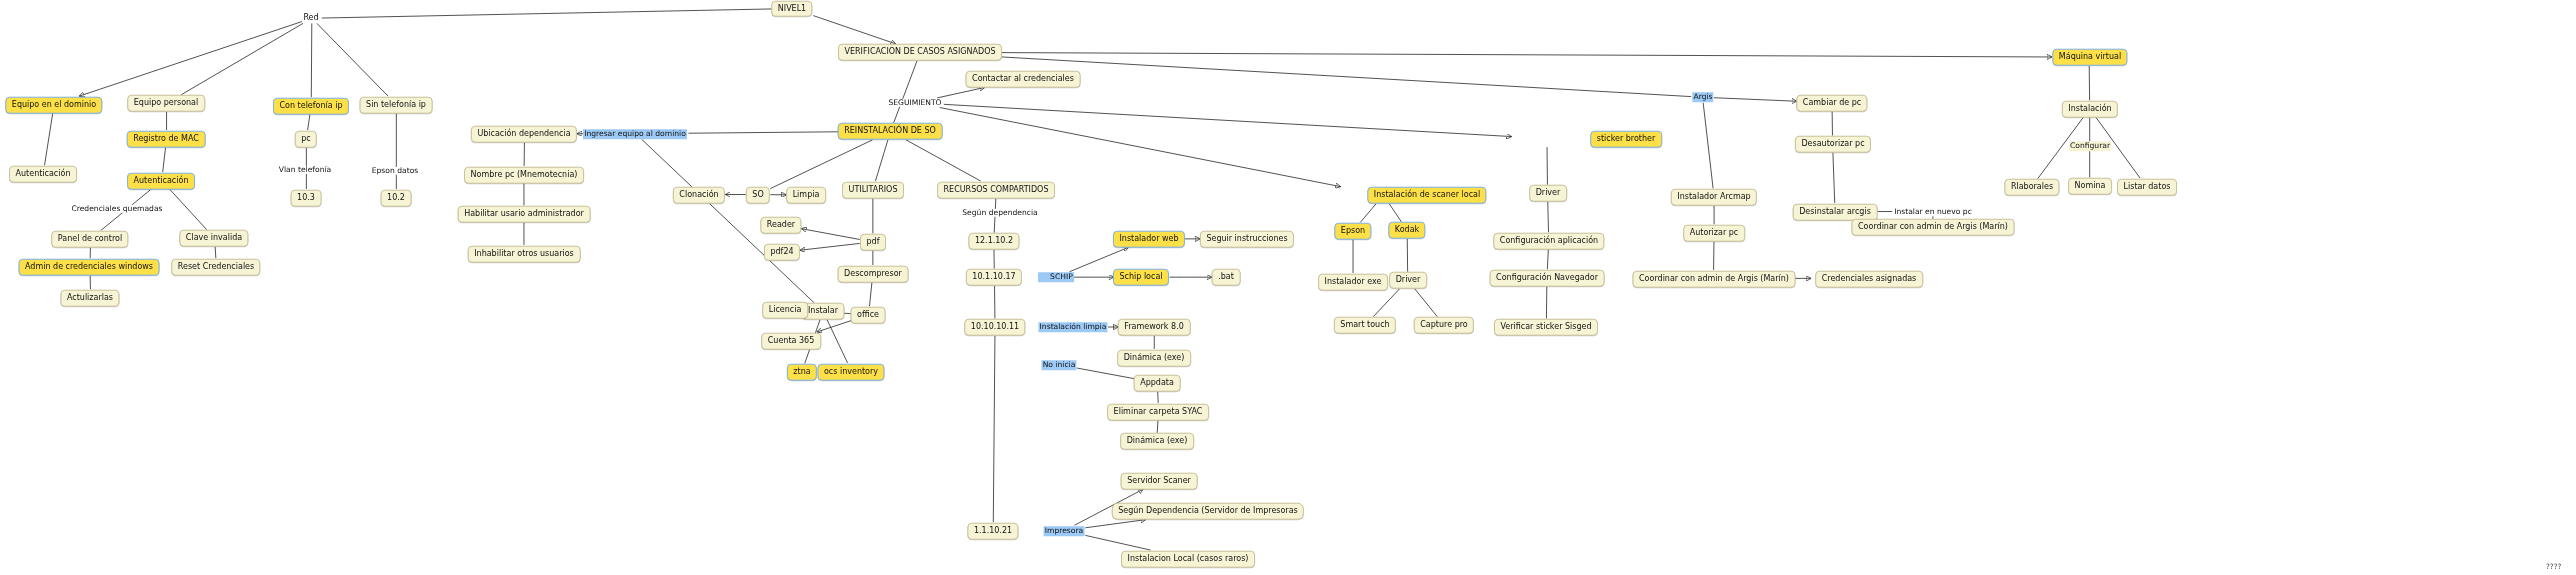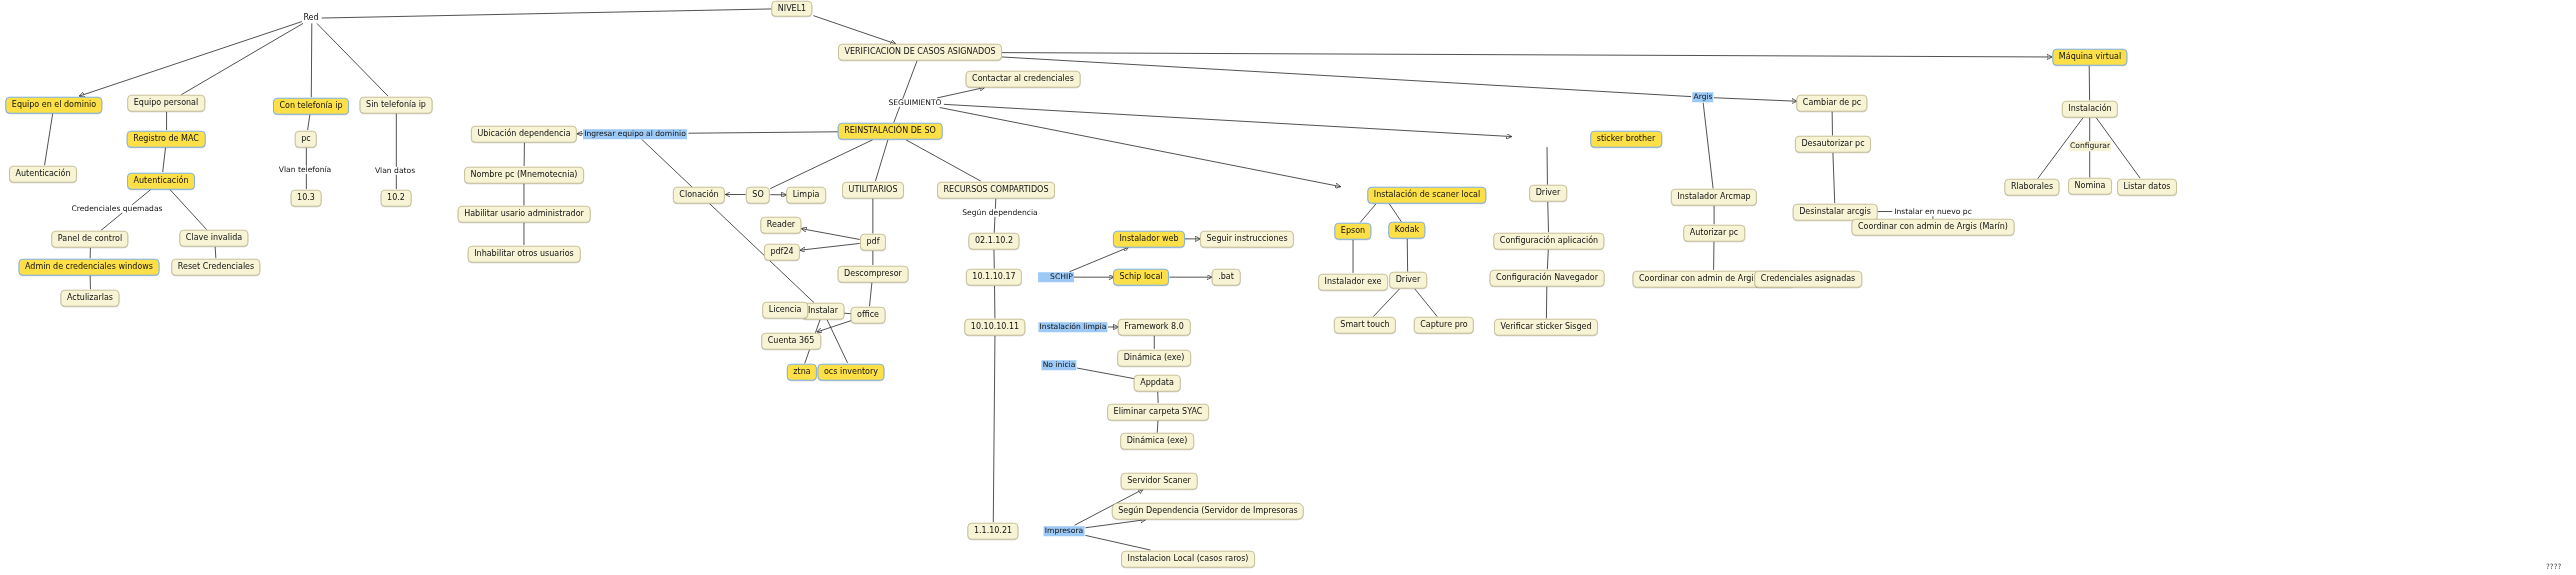--- a/index.html
+++ b/index.html
@@ -182,21 +182,21 @@
       <div class="node" style="left: 806px; top: 195px;">Limpia</div>
       <div class="node" style="left: 873px; top: 190px;">UTILITARIOS</div>
       <div class="node" style="left: 781px; top: 225px;">Reader</div>
       <div class="node" style="left: 873px; top: 242px;">pdf</div>
       <div class="node" style="left: 782px; top: 252px;">pdf24</div>
       <div class="node" style="left: 873px; top: 274px;">Descompresor</div>
       <div class="node" style="left: 785px; top: 310px;">Licencia</div>
       <div class="node" style="left: 868px; top: 315px;">office</div>
       <div class="node" style="left: 791px; top: 341px;">Cuenta 365</div>
       <div class="node" style="left: 996px; top: 190px;">RECURSOS COMPARTIDOS</div>
-      <div class="node" style="left: 994px; top: 241px;">02.1.10.2</div>
+      <div class="node" style="left: 994px; top: 241px;">12.1.10.2</div>
       <div class="node" style="left: 994px; top: 277px;">10.1.10.17</div>
       <div class="node" style="left: 995px; top: 327px;">10.10.10.11</div>
       <div class="node" style="left: 993px; top: 531px;">1.1.10.21</div>
       <div class="node blue" style="left: 1149px; top: 239px;">Instalador web</div>
       <div class="node" style="left: 1247px; top: 239px;">Seguir instrucciones</div>
       <div class="node blue" style="left: 1141px; top: 277px;">Schip local</div>
       <div class="node" style="left: 1226px; top: 277px;">.bat</div>
       <div class="node" style="left: 1154px; top: 327px;">Framework 8.0</div>
       <div class="node" style="left: 1154px; top: 358px;">Dinámica (exe)</div>
       <div class="node" style="left: 1157px; top: 383px;">Appdata</div>
@@ -213,36 +213,36 @@
       <div class="node" style="left: 1365px; top: 325px;">Smart touch</div>
       <div class="node" style="left: 1444px; top: 325px;">Capture pro</div>
       <div class="node blue" style="left: 1594px; top: 139px; margin-left: 32px;">sticker brother</div>
       <div class="node" style="left: 1548px; top: 193px;">Driver</div>
       <div class="node" style="left: 1549px; top: 241px;">Configuración aplicación</div>
       <div class="node" style="left: 1547px; top: 278px;">Configuración Navegador</div>
       <div class="node" style="left: 1546px; top: 327px;">Verificar sticker Sisged</div>
       <div class="node" style="left: 1714px; top: 197px;">Instalador Arcmap</div>
       <div class="node" style="left: 1714px; top: 233px;">Autorizar pc</div>
       <div class="node" style="left: 1714px; top: 279px;">Coordinar con admin de Argis (Marín)</div>
-      <div class="node" style="left: 1808px; top: 279px;">Credenciales asignadas</div>
+      <div class="node" style="left: 1869px; top: 279px;">Credenciales asignadas</div>
       <div class="node" style="left: 1832px; top: 103px;">Cambiar de pc</div>
       <div class="node" style="left: 1833px; top: 144px;">Desautorizar pc</div>
       <div class="node" style="left: 1835px; top: 212px;">Desinstalar arcgis</div>
       <div class="node" style="left: 1933px; top: 227px;">Coordinar con admin de Argis (Marín)</div>
       <div class="node blue" style="left: 2090px; top: 57px;">Máquina virtual</div>
       <div class="node" style="left: 2090px; top: 109px;">Instalación</div>
       <div class="node" style="left: 2032px; top: 187px;">Rlaborales</div>
       <div class="node" style="left: 2090px; top: 186px;">Nomina</div>
       <div class="node" style="left: 2147px; top: 187px;">Listar datos</div>
     </div>
   <div id="label-layer">
       <div class="linklabel" style="left: 915px; top: 103px;">SEGUIMIENTO</div>
       <div class="linklabel" style="left: 117px; top: 209px;">Credenciales quemadas</div>
       <div class="linklabel" style="left: 305px; top: 170px;">Vlan telefonía</div>
-      <div class="linklabel" style="left: 395px; top: 171px;">Vlan datos</div>
+      <div class="linklabel" style="left: 395px; top: 171px;">Epson datos</div>
       <div class="linklabel hl" style="left: 635px; top: 134px;">Ingresar equipo al dominio</div>
       <div class="linklabel" style="left: 1000px; top: 213px;">Según dependencia</div>
       <div class="linklabel hl" style="left: 1056px; top: 277px; padding-left: 12px;">SCHIP</div>
       <div class="linklabel hl" style="left: 1073px; top: 327px;">Instalación limpia</div>
       <div class="linklabel hl" style="left: 1059px; top: 365px;">No inicia</div>
       <div class="linklabel hl" style="left: 1064px; top: 531px;">Impresora</div>
       <div class="linklabel hl" style="left: 1703px; top: 97px;">Argis</div>
       <div class="linklabel" style="left: 1933px; top: 212px;">Instalar en nuevo pc</div>
       <div class="linklabel hly" style="left: 2090px; top: 146px;">Configurar</div>
     </div>

